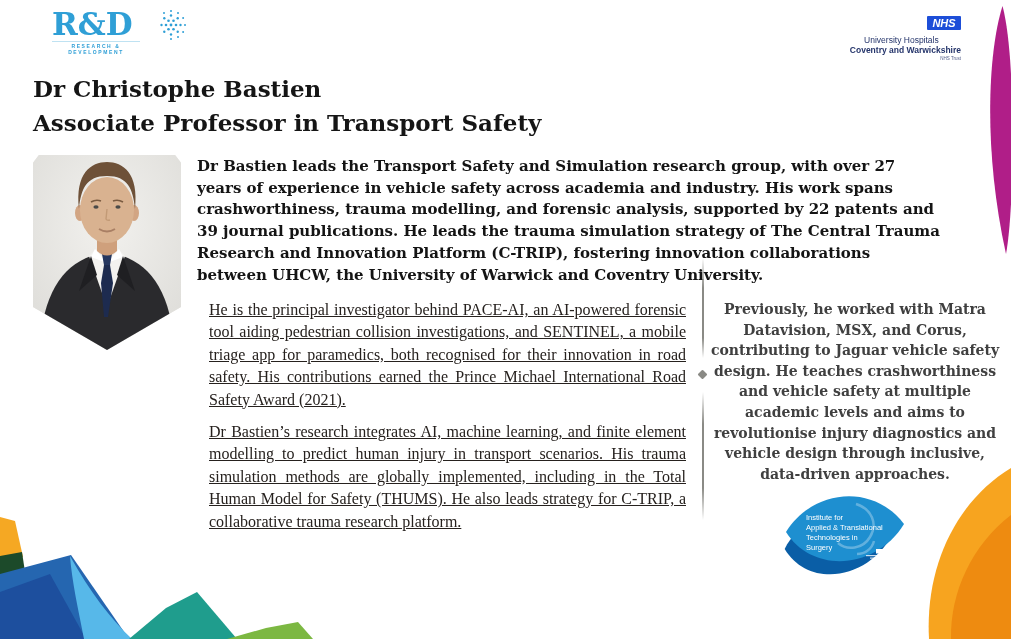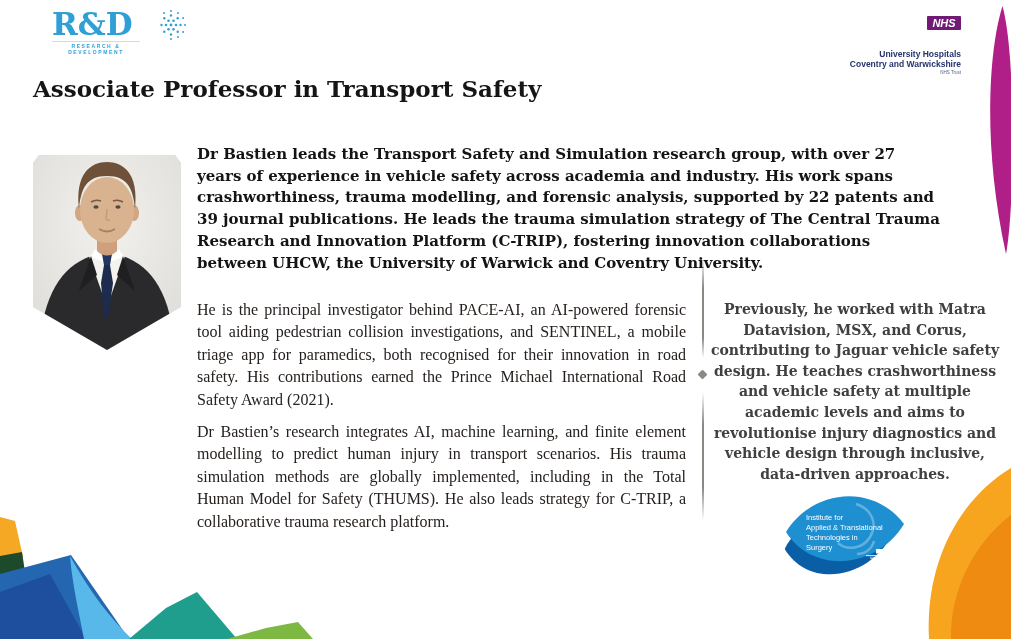--- a/index.html
+++ b/index.html
@@ -7,37 +7,37 @@
        font-family:"Liberation Sans", sans-serif;}
   .abs{position:absolute;}
   
   .rnd-logo{left:52px;top:9px;width:120px;}
   .rnd-text{font-family:"DejaVu Serif", serif;font-weight:bold;font-size:31px;line-height:31px;
             color:#2f9fd6;letter-spacing:0px;}
   .rnd-sub{font-size:5px;letter-spacing:1.6px;color:#2f9fd6;font-weight:bold;margin-top:1px;
            border-top:1px solid #bfe2f2;padding-top:1px;width:88px;text-align:center;}
   .rnd-dots{left:154px;top:8px;}
   .nhs-block{right:50px;top:13px;text-align:right;color:#25356b;}
-  .nhs-box{display:inline-block;background:#701a75;color:#fff;font-style:italic;font-weight:bold;
+  .nhs-box{display:inline-block;background:#1d4ed8;color:#fff;font-style:italic;font-weight:bold;
            font-size:11px;line-height:14px;width:34px;text-align:center;border-radius:1px;}
-  .nhs-l1{font-size:8.5px;font-weight:bold;line-height:10px;margin-top:18px;}
+  .nhs-l1{font-size:8.5px;font-weight:normal;line-height:10px;margin-top:4px;text-align:center;}
   .nhs-l2{font-size:8.5px;font-weight:bold;line-height:10px;padding-left:8px;}
   .nhs-l3{font-size:4.5px;line-height:7px;color:#54608c;}
   
   .page-title{left:33px;top:72px;font-family:"DejaVu Serif", serif;font-weight:bold;
               font-size:23px;line-height:34px;color:#151515;}
   
   .portrait{left:33px;top:155px;width:148px;height:195px;
             clip-path:polygon(0 4%,4% 0,96% 0,100% 4%,100% 78%,50% 100%,0 78%);}
   
-  .intro{left:197px;top:144px;width:747px;font-family:"DejaVu Serif", serif;font-weight:bold;
+  .intro{left:197px;top:156px;width:747px;font-family:"DejaVu Serif", serif;font-weight:bold;
          font-size:15px;line-height:21.7px;color:#141414;}
   .body-col{left:197px;top:299px;width:489px;font-family:"Liberation Serif", serif;
             font-size:16px;line-height:22.4px;color:#26211e;text-align:justify;}
-  .body-col p{margin:0 0 10px 0;}
+  .body-col p{margin:0 0 10px 12px;text-decoration:underline;}
   .right-col{left:710px;top:299px;width:290px;font-family:"DejaVu Serif", serif;font-weight:bold;
              font-size:14px;line-height:20.6px;color:#404040;text-align:center;}
   
   .div-seg1{left:702px;top:258px;width:2px;height:100px;
             background:linear-gradient(to bottom,rgba(138,138,133,0),#8a8a85 30%,#8a8a85 80%,rgba(138,138,133,0));}
   .div-seg2{left:702px;top:392px;width:2px;height:128px;
             background:linear-gradient(to bottom,rgba(138,138,133,0),#8a8a85 25%,#8a8a85 75%,rgba(138,138,133,0));}
   .div-dot{left:699px;top:371px;width:7px;height:7px;background:#8a8a85;transform:rotate(45deg);border-radius:1px;}
   
   .ati-logo{left:780px;top:478px;width:130px;height:105px;}
@@ -90,20 +90,21 @@
 </svg>
 
 <div class="abs nhs-block">
   <div class="nhs-box">NHS</div>
   <div class="nhs-l1">University Hospitals</div>
   <div class="nhs-l2">Coventry and Warwickshire</div>
   <div class="nhs-l3">NHS Trust</div>
 </div>
 
 <div class="abs page-title">
+  <div>Dr Christophe Bastien</div>
   <div>Associate Professor in Transport Safety</div>
 </div>
 
 <svg class="abs portrait" width="148" height="195" viewBox="0 0 148 195">
   <rect width="148" height="195" fill="#e9e8e5"></rect>
   <rect width="148" height="195" fill="url(#pgrad)"></rect>
   <defs>
     <radialGradient id="pgrad" cx="50%" cy="35%" r="75%">
       <stop offset="0%" stop-color="#f2f1ee"></stop>
         <stop offset="100%" stop-color="#dddcd8"></stop>

